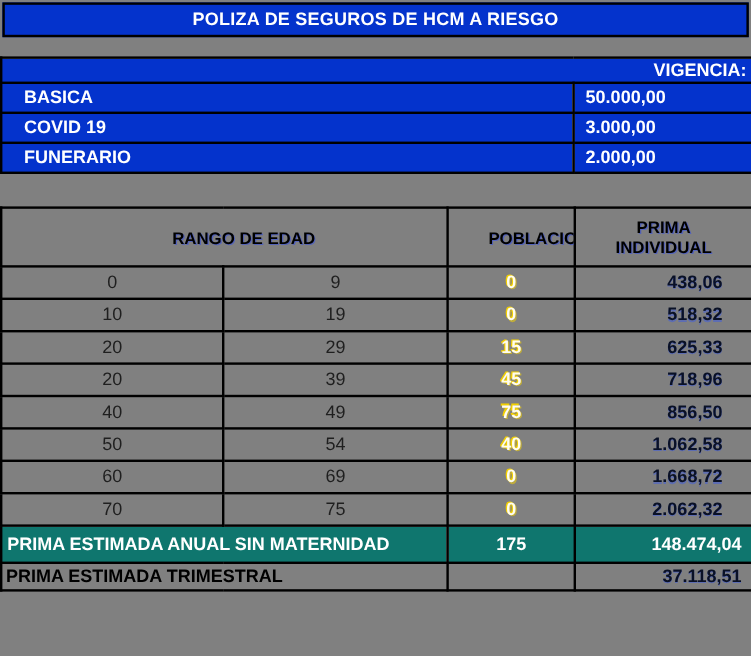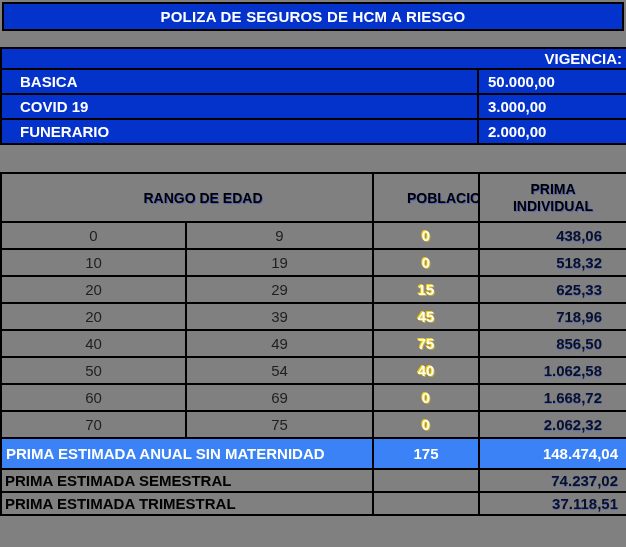--- a/index.html
+++ b/index.html
@@ -42,21 +42,21 @@
   .main td.age{color:#1f1f1f;font-weight:400;text-align:center;}
   .main td.pop{
     color:#fffdf0;font-weight:700;text-align:center;
     text-shadow:-1px -1px 0 #f2cf00, 1px 1px 0 rgba(242,207,0,.55);
   }
   .main td.prem{
     color:#0a1126;font-weight:700;text-align:right;padding-right:24px;
     text-shadow:0 1px 0 rgba(40,80,255,.4);
   }
   .main .total-blue td{
-    height:27px;background:#3b82f6;color:#fff;font-weight:700;font-size:15px;
+    height:27px;background:#0f766e;color:#fff;font-weight:700;font-size:15px;
     vertical-align:middle;
   }
   .main .total-blue .total-label{text-align:left;padding-left:4px;}
   .main .total-blue .total-pop{text-align:center;}
   .main .total-blue .total-val{text-align:right;padding-right:8px;margin-top:40px;}
   .main .total-gray td{
     height:19px;background:#808080;font-size:15px;font-weight:700;vertical-align:middle;
   }
   .main .total-gray .g-label{color:#000;text-align:left;padding-left:3px;}
   .main .total-gray .g-val{
@@ -161,23 +161,18 @@
     <td class="pop">0</td>
     <td class="prem">2.062,32</td>
   </tr>
 
   <tr class="total-blue">
     <td colspan="2" class="total-label">PRIMA ESTIMADA ANUAL SIN MATERNIDAD</td>
     <td class="total-pop">175</td>
     <td class="total-val">148.474,04</td>
   </tr>
   <tr class="total-gray">
-    <td colspan="2" class="g-label">PRIMA ESTIMADA SEMESTRAL</td>
-    <td></td>
-    <td class="g-val">74.237,02</td>
-  </tr>
-  <tr class="total-gray">
     <td colspan="2" class="g-label">PRIMA ESTIMADA TRIMESTRAL</td>
     <td></td>
     <td class="g-val">37.118,51</td>
   </tr>
 </tbody>
   </table>
 
 </body></html>

